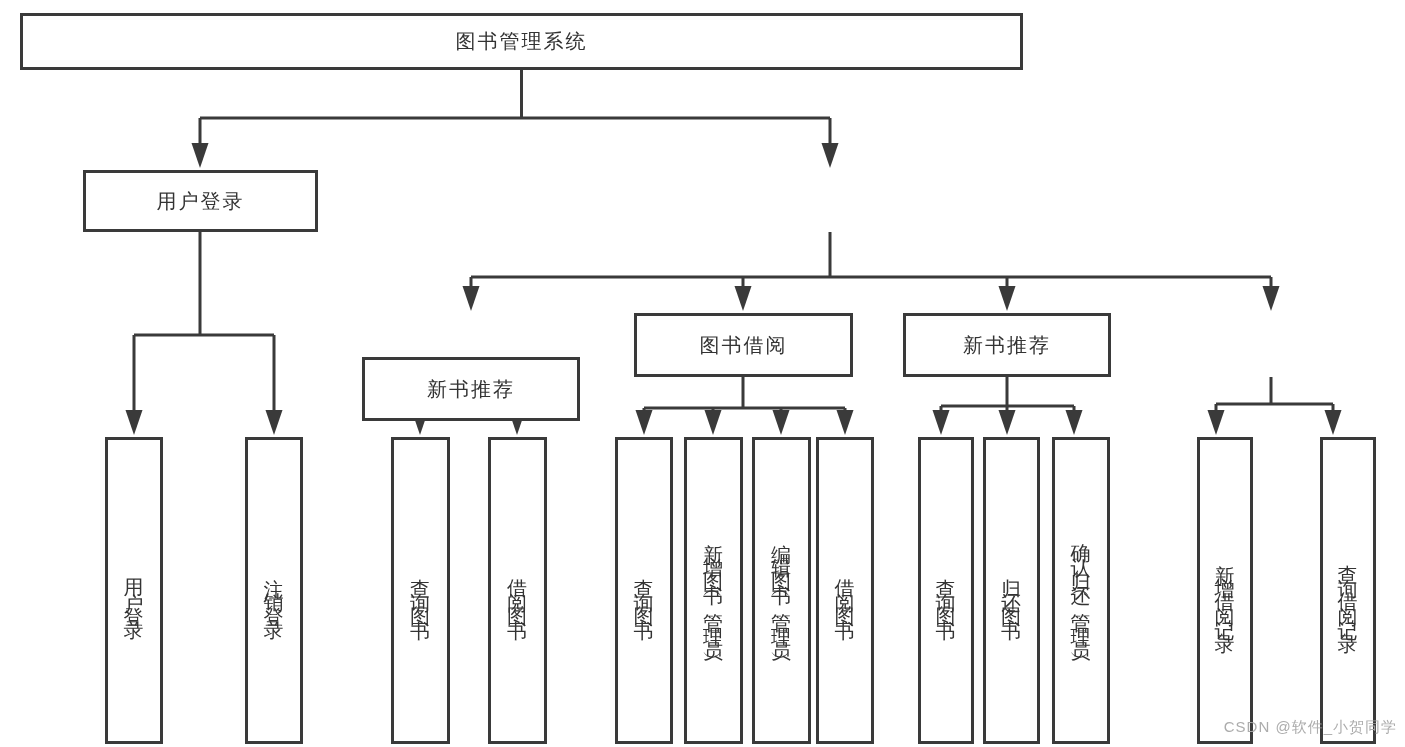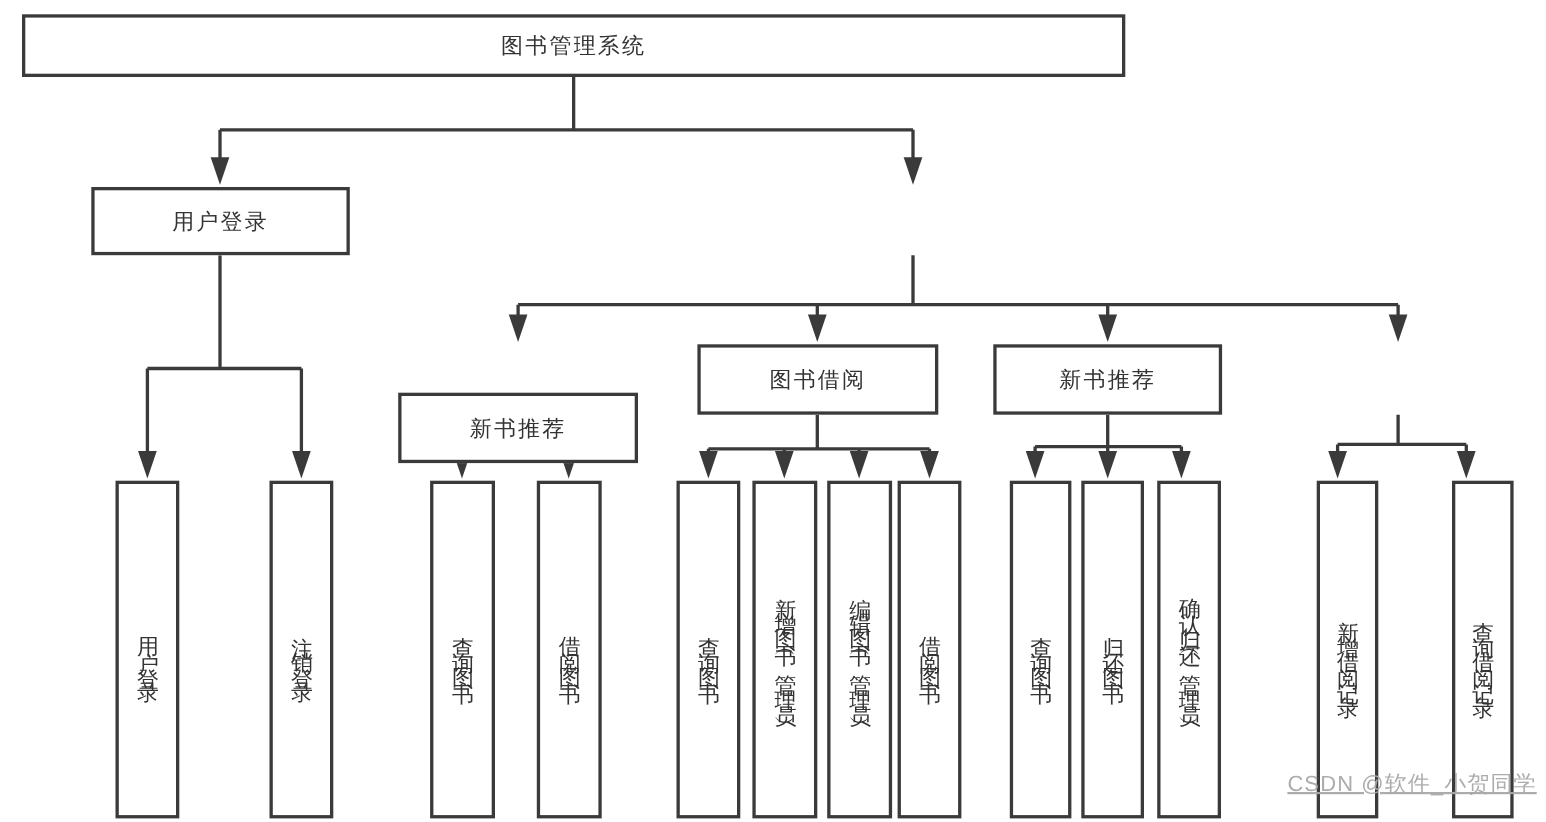--- a/index.html
+++ b/index.html
@@ -27,27 +27,26 @@
   }
   .vnode span{
     writing-mode:vertical-rl;
     text-orientation:mixed;
     font-size:20px;
     letter-spacing:14px;
     line-height:1;
   }
   .watermark{
     position:absolute;
-    right:8px;bottom:21px;
+    right:8px;bottom:10px;
     z-index:5;
-    font-size:20px;
+    font-size:15px;
     color:rgba(168,168,168,0.95);
     letter-spacing:1px;
     white-space:nowrap;
-    text-decoration:underline;
   }
 </style>
 </head>
 <body>
 
 <div id="canvas">
 
   <svg class="wires" width="1405" height="747" viewBox="0 0 1405 747">
 
     <path fill="none" stroke="#3a3a3a" stroke-width="3" d="

